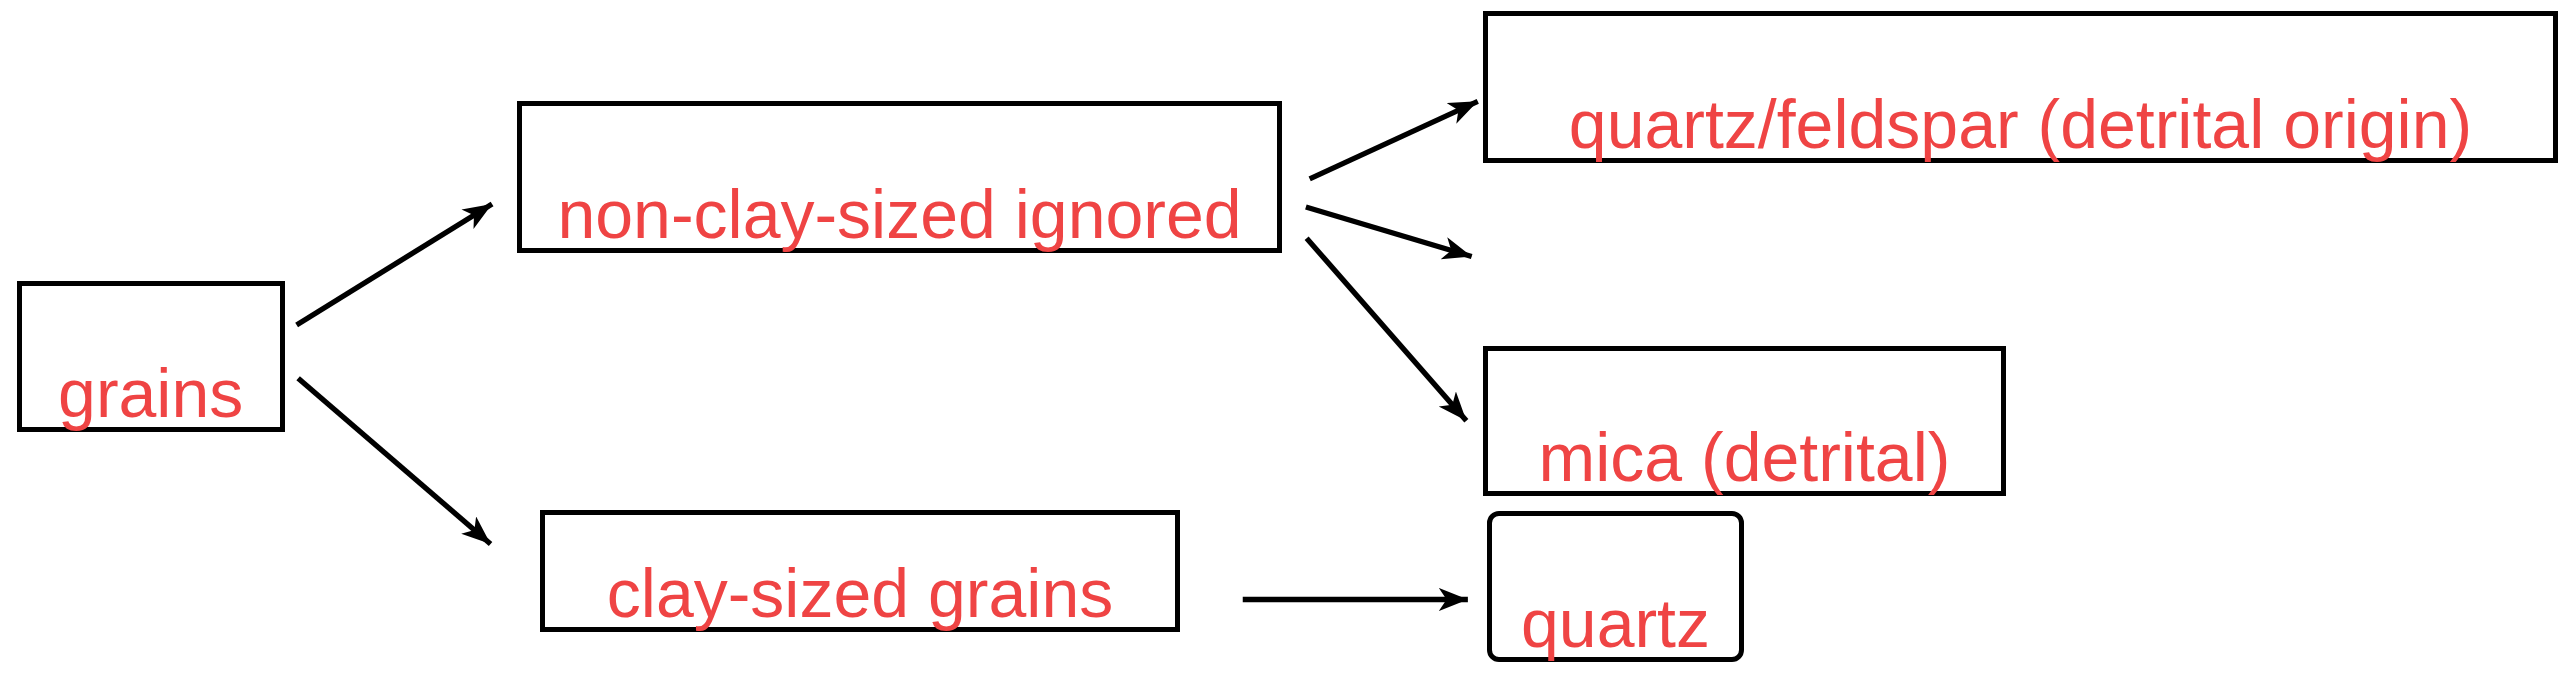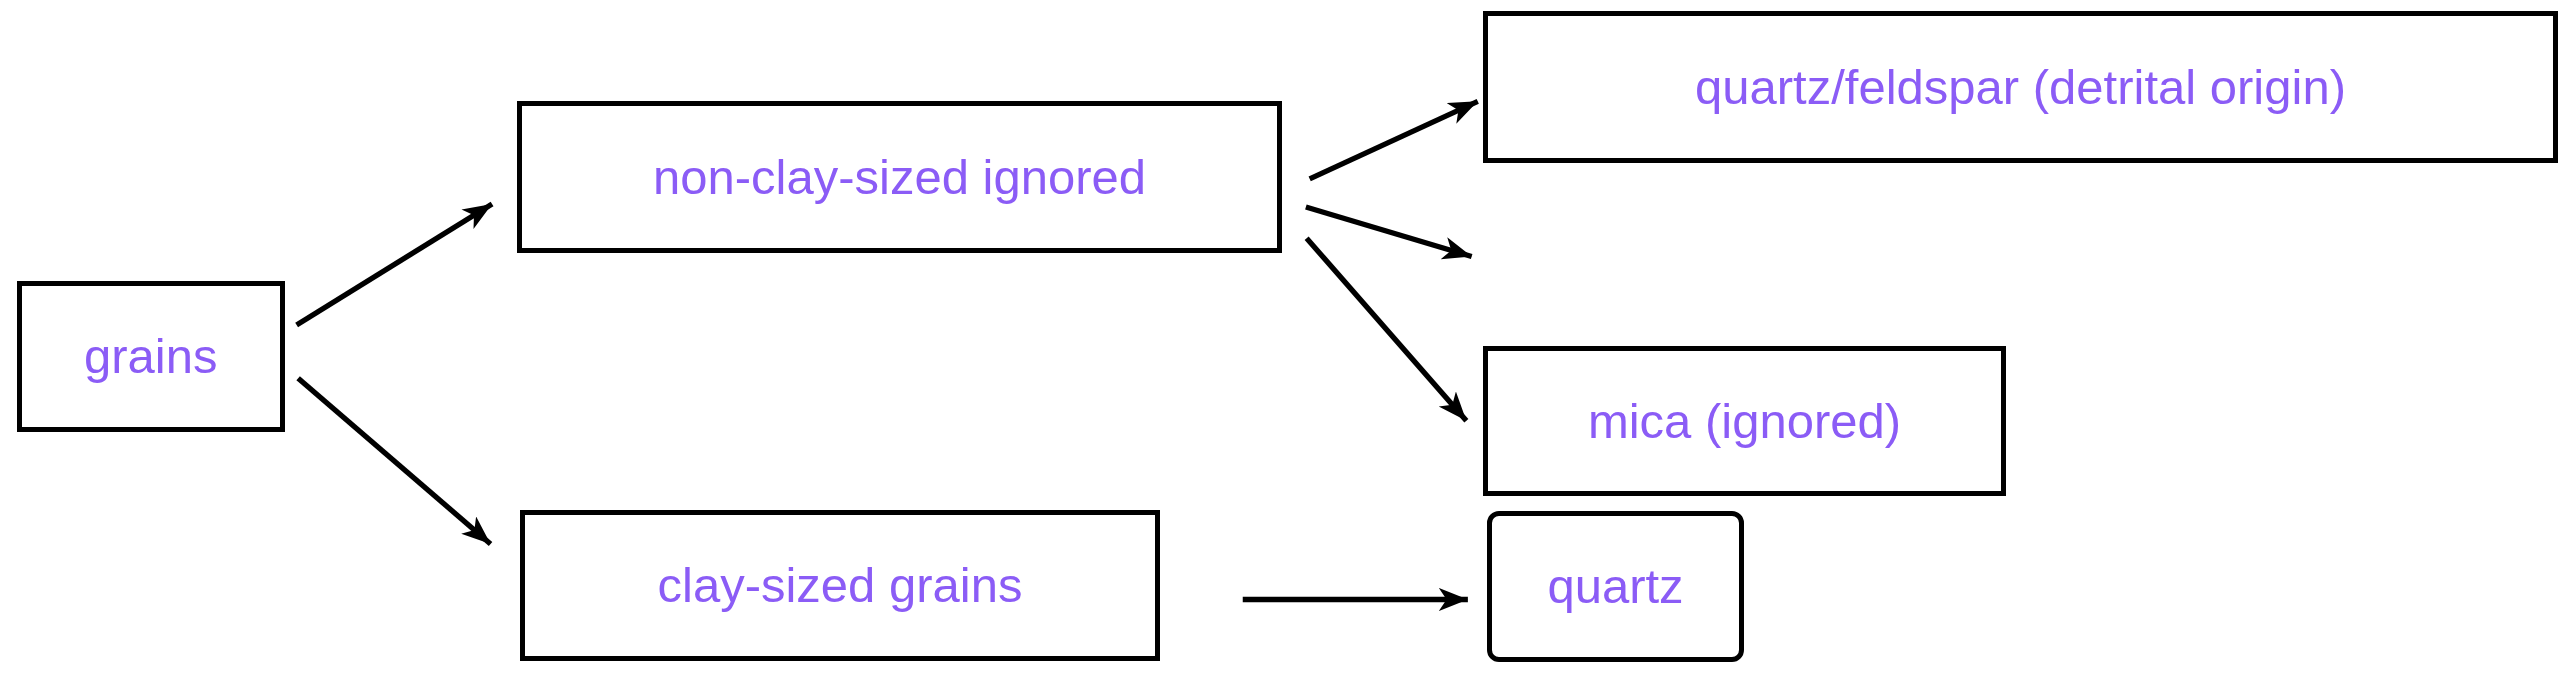--- a/index.html
+++ b/index.html
@@ -22,30 +22,30 @@
     width: 2576px;
     height: 678px;
     pointer-events: none;
   }
   .node {
     position: absolute;
     box-sizing: border-box;
     border: 5.3px solid #000000;
     background: #ffffff;
     display: flex;
-    align-items: center;
+    align-items: flex-end;
     justify-content: center;
-    font-size: 49px;
+    font-size: 68px;
     line-height: 1;
-    color: #8b5cf6;
+    color: #ef4444;
     white-space: nowrap;
   }
   #node-grains   { left: 16.7px;   top: 281px; width: 268px;  height: 151px; }
   #node-non-clay { left: 517px;  top: 101px; width: 765px; height: 152px; }
-  #node-clay     { left: 520px;  top: 510px; width: 640px;  height: 151px; }
+  #node-clay     { left: 540px;  top: 510px; width: 640px;  height: 122px; }
   #node-qf       { left: 1483px; top: 11.4px;  width: 1075px; height: 152px; }
   #node-ndq      { left: 1483px; top: 177px; width: 669px;  height: 152px; }
   #node-mica     { left: 1483px; top: 346px; width: 523px;  height: 150px; }
   #node-quartz   { left: 1487px; top: 511px; width: 257px;  height: 151px; border-radius: 12px; }
   .edge {
     stroke: #000000;
     stroke-width: 7;
     fill: none;
   }
 </style>
@@ -79,21 +79,21 @@
   <div class="node" id="node-clay">
     <span>clay-sized grains</span>
   </div>
 
   <div class="node" id="node-qf">
     <span>quartz/feldspar (detrital origin)</span>
   </div>
 
 
   <div class="node" id="node-mica">
-    <span>mica (ignored)</span>
+    <span>mica (detrital)</span>
   </div>
 
   <div class="node" id="node-quartz">
     <span>quartz</span>
   </div>
 
 </div>
 
 
 </body></html>

